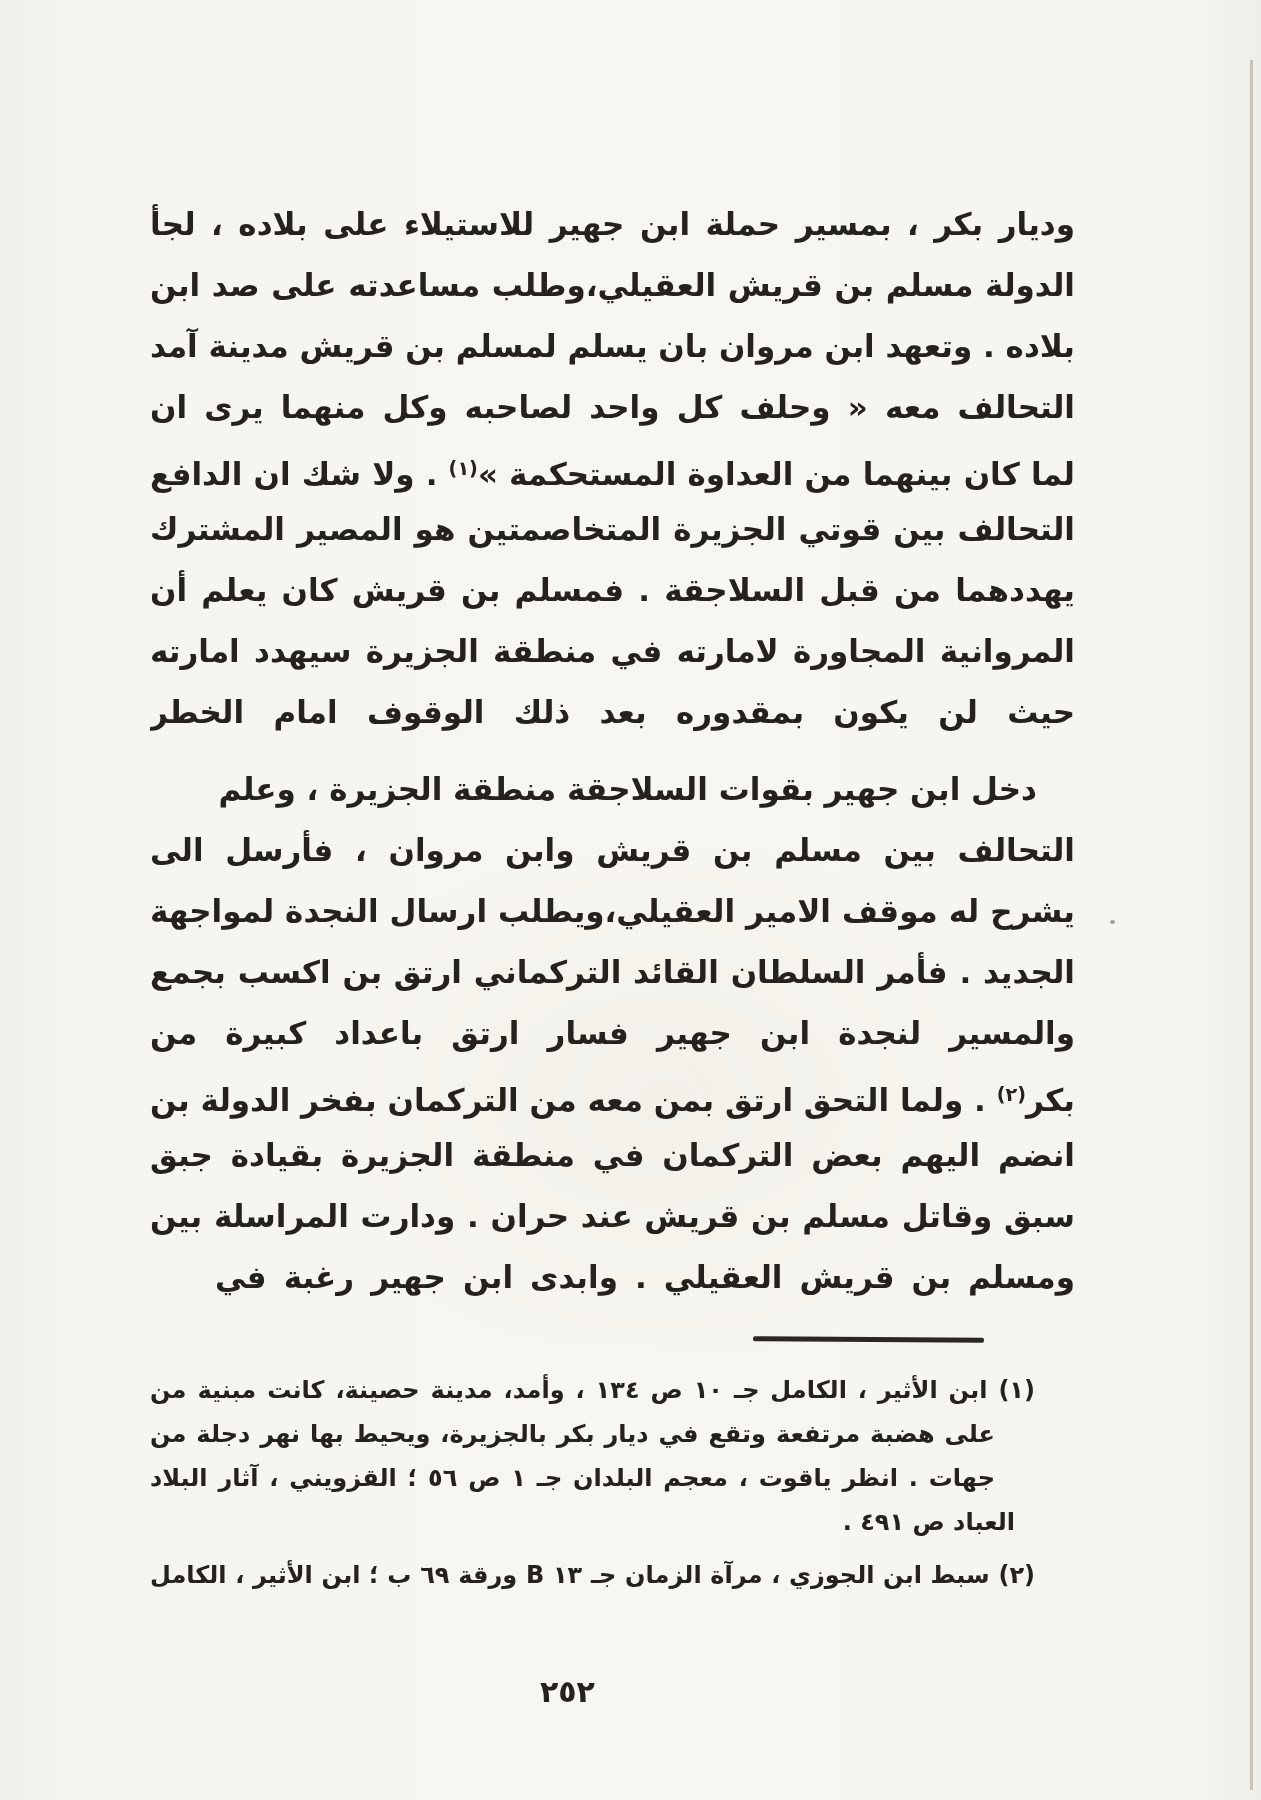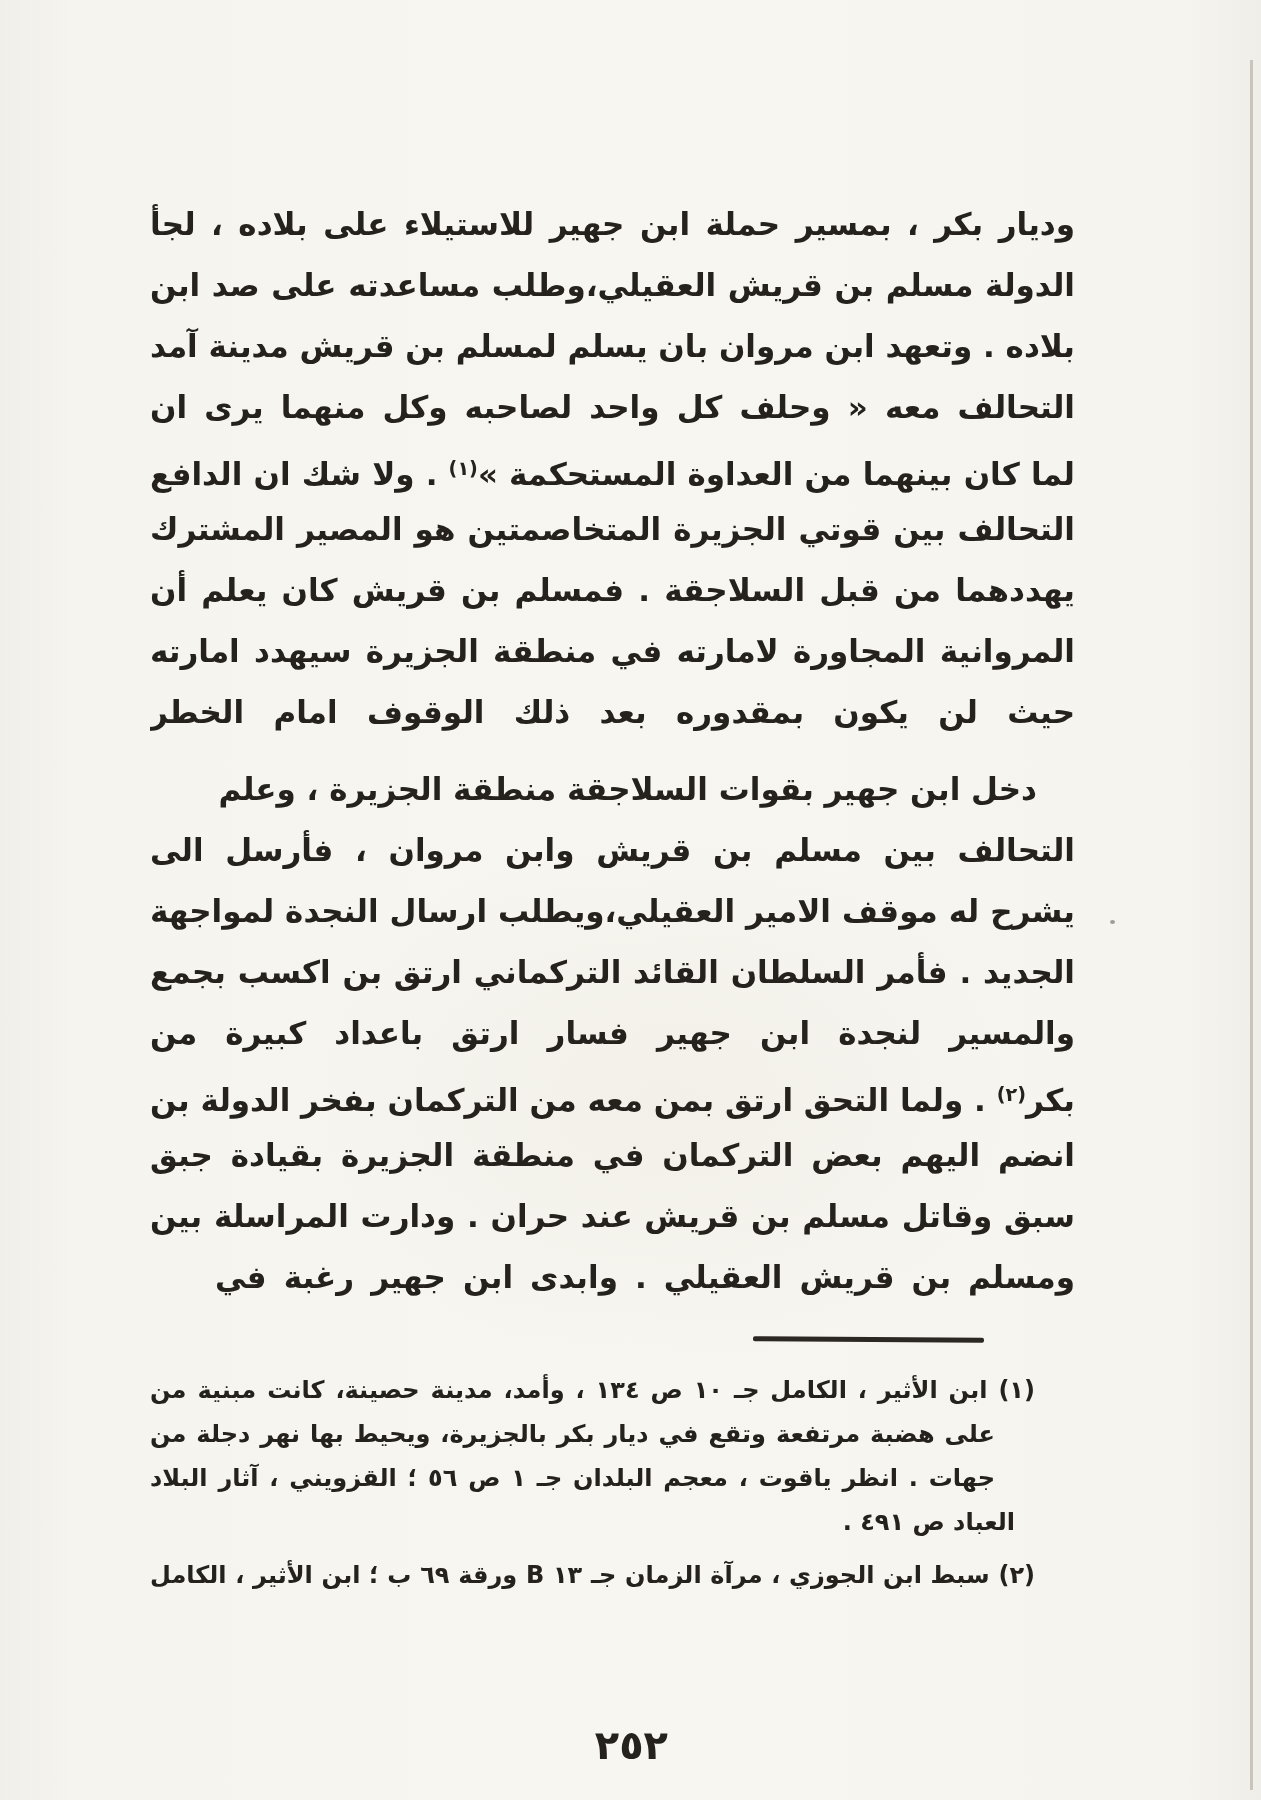--- a/index.html
+++ b/index.html
@@ -56,24 +56,23 @@
     text-align:justify;
     text-align-last:justify;
   }
   .f-line.cont { padding-right:40px; }
   .f-line.final { text-align:left; text-align-last:right; }
   .f-line.final.ind20 { padding-right:20px; }
 
   
   .page-number {
     position:absolute; top:1674px; left:540px; width:128px;
-    text-align:right;
-    font-size:40px; font-weight:bold;
+    text-align:left;
+    font-size:30px; font-weight:bold;
     letter-spacing:2px;
-    margin-top:48px;
   }
 
   
   .edge-line {
     position:absolute; left:1250px; top:60px; width:3px; height:1730px;
     background:rgba(152,146,134,0.45);
   }
   .speck {
     position:absolute; left:1110px; top:920px; width:5px; height:4px;
     background:rgba(90,85,75,0.55); border-radius:50%;

